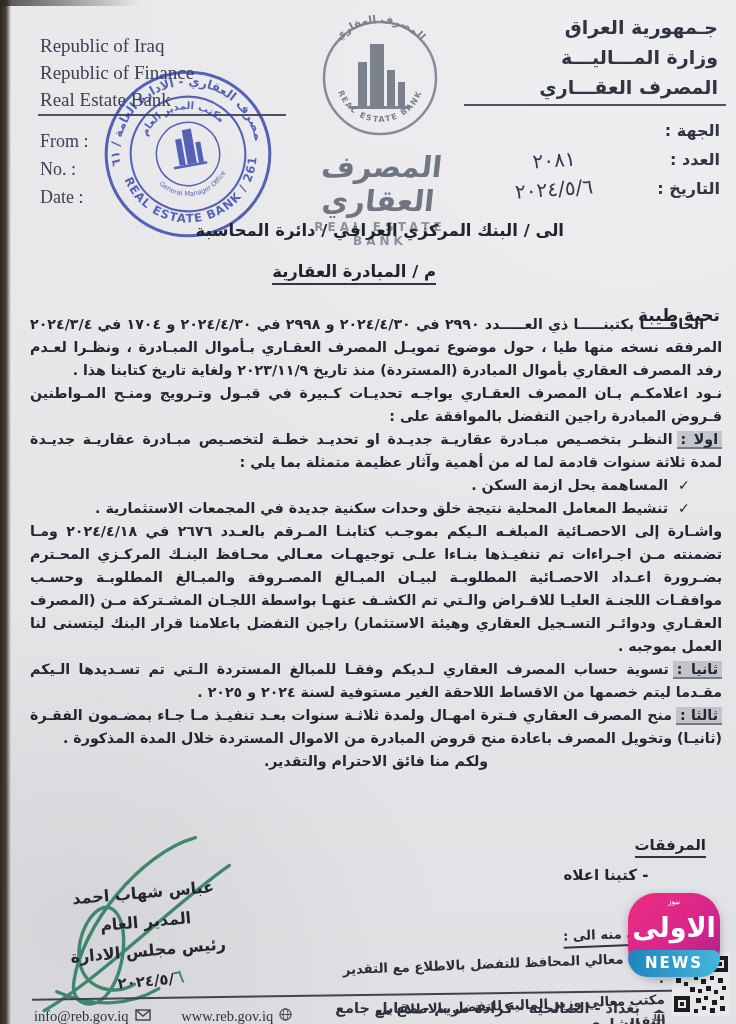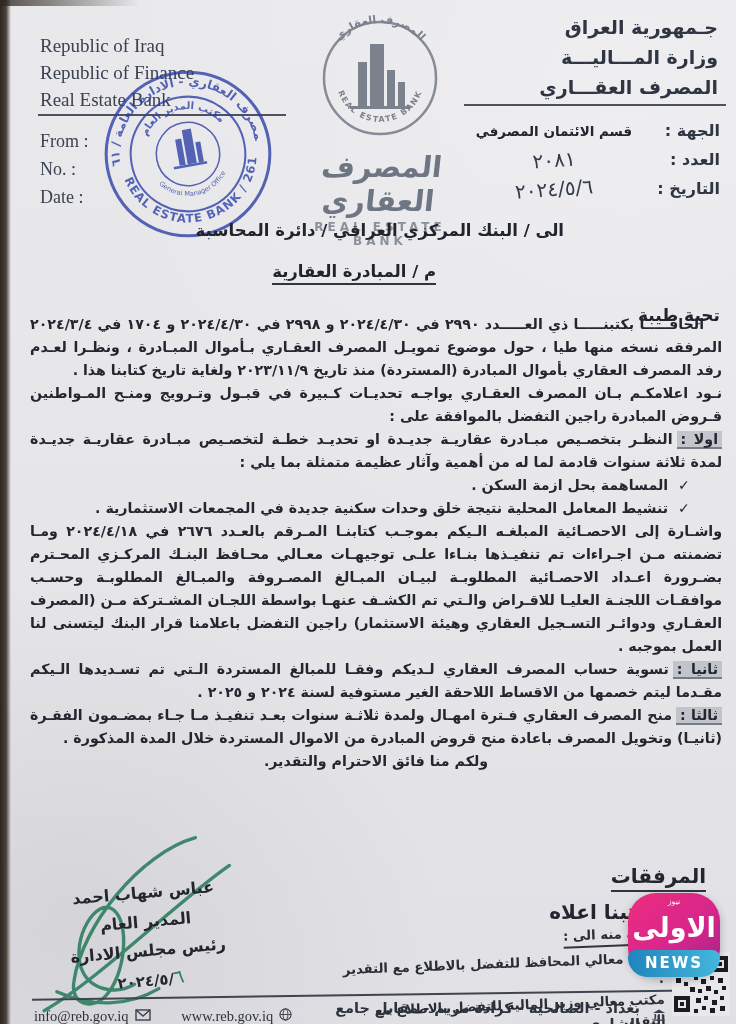--- a/index.html
+++ b/index.html
@@ -51,22 +51,22 @@
   .body{position:absolute;left:30px;right:14px;top:313px;direction:rtl;text-align:justify;
     font-size:14.2px;font-weight:bold;line-height:23px;color:#23262e;}
   .body p{margin:0;}
   .p.indent{text-indent:18px;}
   .hl{background:rgba(113,120,136,.30);padding:0 4px;border-bottom:2px solid rgba(58,63,78,.55);margin-left:4px;}
   .check-item{padding-right:32px;}
   .check{margin-left:10px;font-weight:bold;}
   .closing{text-align:center;font-weight:bold;}
 
   
-  .attachments{position:absolute;right:30px;top:864px;direction:rtl;text-align:right;width:240px;
-    font-size:20px;font-weight:bold;color:#23262e;}
+  .attachments{position:absolute;right:30px;top:836px;direction:rtl;text-align:right;width:240px;
+    font-size:15px;font-weight:bold;color:#23262e;}
   .attachments .att-title{display:inline-block;border-bottom:2px solid #30353f;padding-bottom:2px;}
   .attachments .att-item{margin-top:8px;padding-left:40px;padding-right:0;
     margin-right:0;text-align:center;}
 
   .sig-scribble{position:absolute;left:26px;top:826px;transform:rotate(-4deg);}
   .sig-text{position:absolute;left:52px;top:878px;width:190px;text-align:center;direction:rtl;
     font-size:16px;font-weight:bold;line-height:29px;color:#23262e;transform:rotate(-5deg);}
   .sig-date{font-size:15px;}
   .sig-day{color:#2e7f60;font-size:19px;font-weight:400;display:inline-block;transform:rotate(-8deg);}
 
@@ -139,21 +139,20 @@
 
   <div class="hdr-ar">
     <div>جـمهورية العراق</div>
     <div>وزارة المـــاليـــة</div>
     <div>المصرف العقـــاري</div>
   </div>
   <div class="rule rule-ar"></div>
   <div class="fields">
     <div class="frow">
       <span class="flabel">الجهة :</span>
-      <span class="fval dept">قسم الائتمان المصرفي</span>
     </div>
     <div class="frow">
       <span class="flabel">العدد :</span>
       <span class="fval hand">٢٠٨١</span>
     </div>
     <div class="frow">
       <span class="flabel">التاريخ :</span>
       <span class="fval hand ltr">٢٠٢٤/٥/٦</span>
     </div>
   </div>

